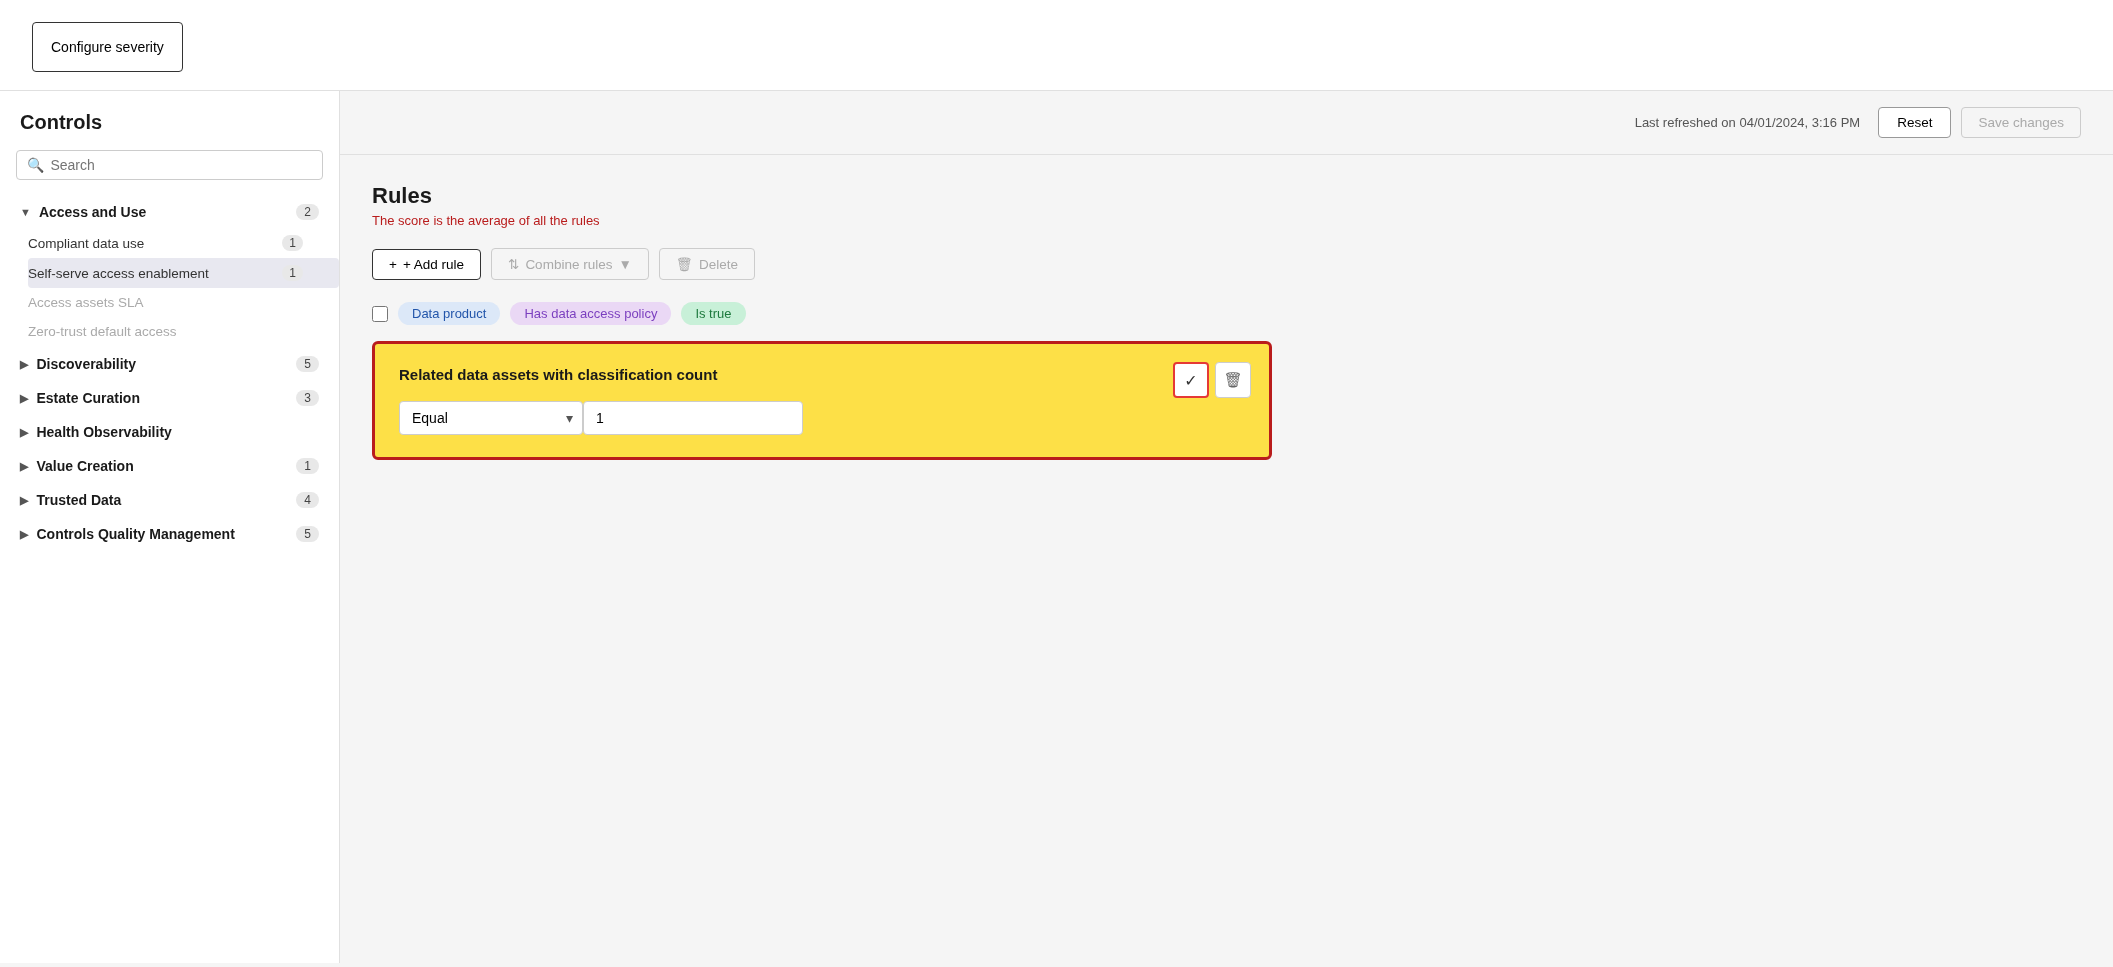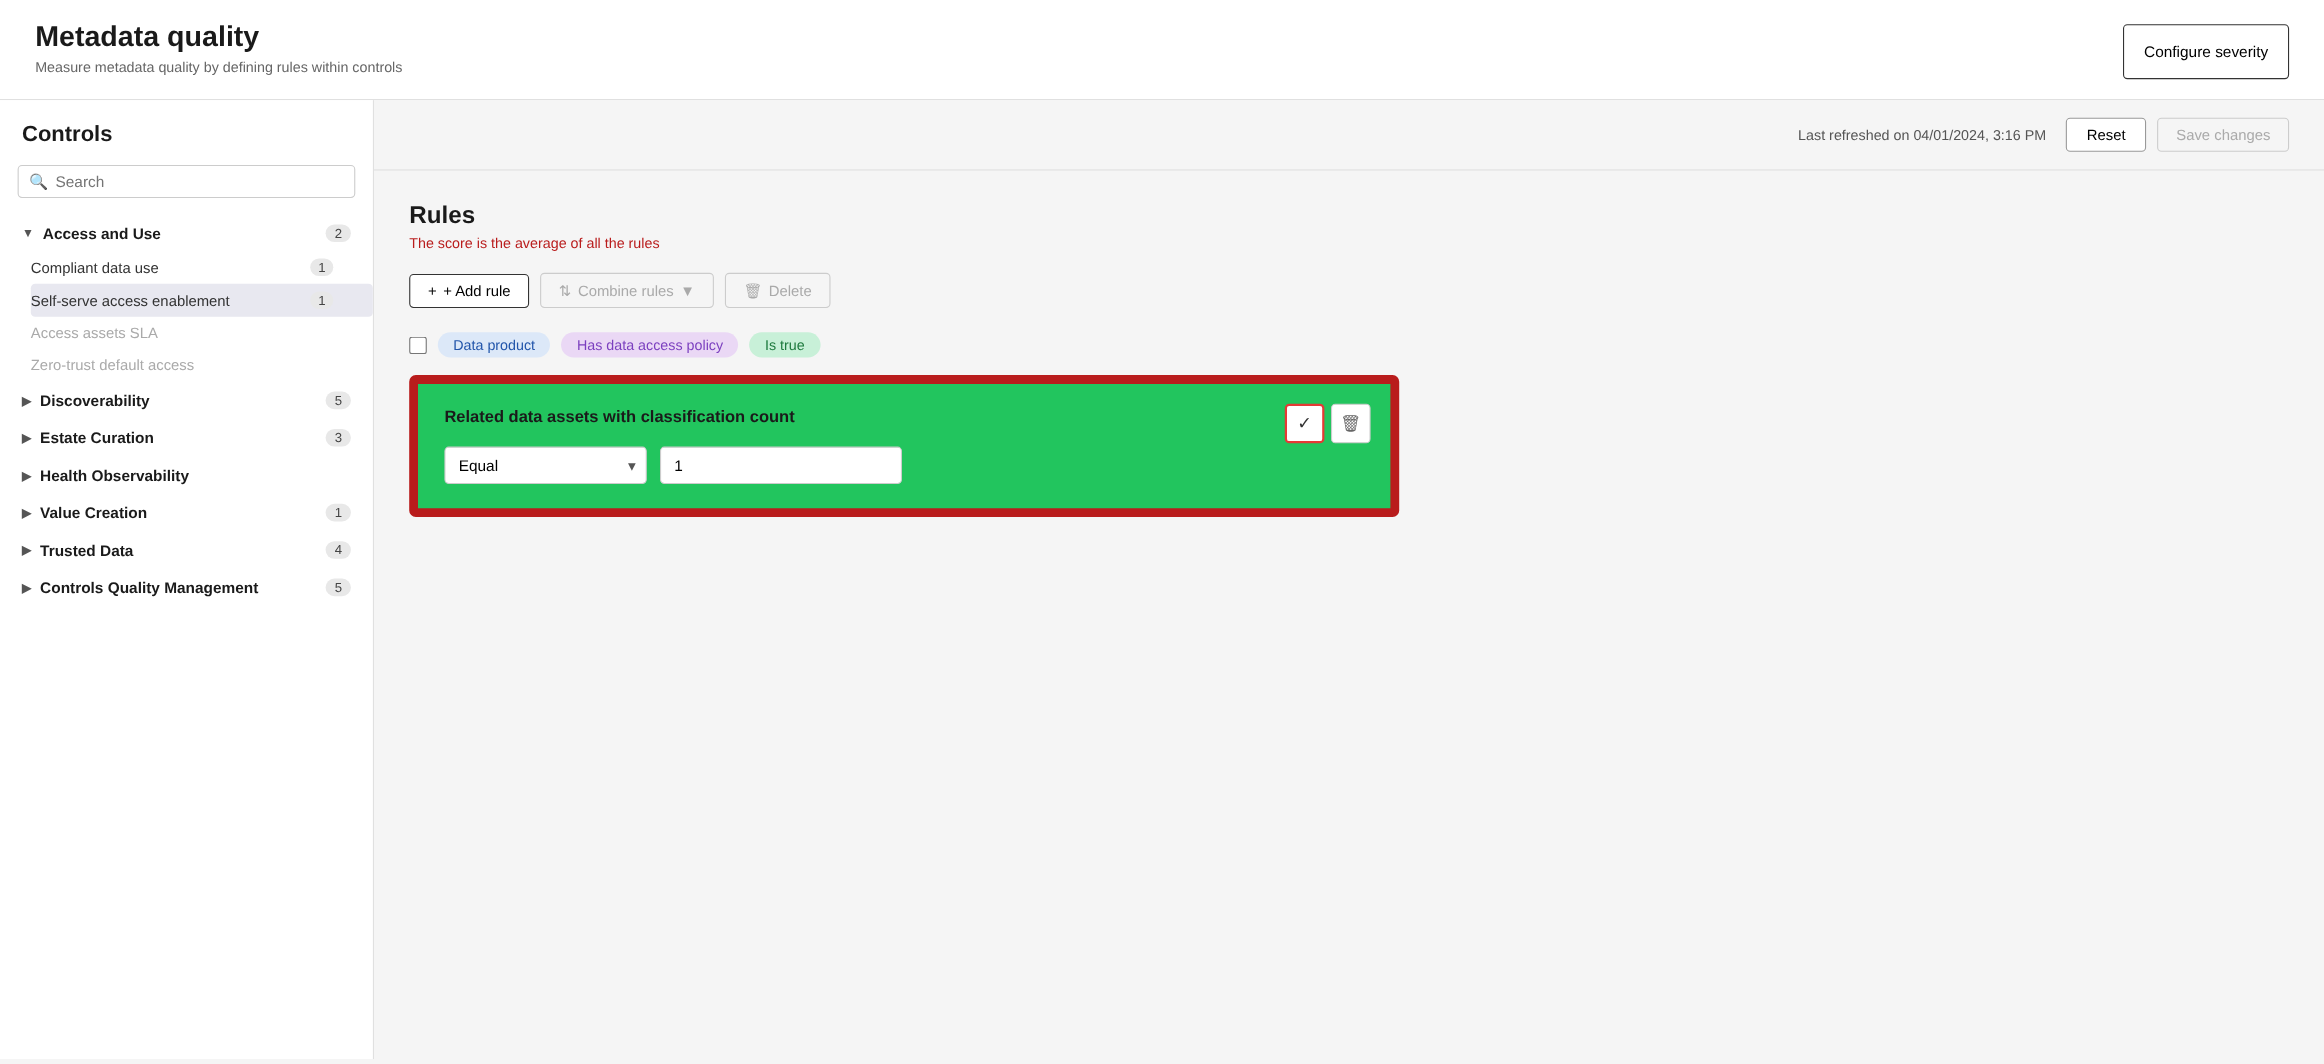--- a/index.html
+++ b/index.html
@@ -194,24 +194,24 @@
       padding: 4px 14px;
       border-radius: 20px;
       font-size: 13px;
       font-weight: 500;
     }
     .tag-blue { background: #dce8f8; color: #2255aa; }
     .tag-purple { background: #ead8f5; color: #7b3fbf; }
     .tag-green { background: #c8f0d8; color: #1e7a3e; }
 
     .rule-card {
-      border: 8px solid #b91c1c;
+      border: 3px solid #b91c1c;
       border-radius: 6px;
       padding: 22px 24px;
-      background: #22c55e;
+      background: #fde047;
       max-width: 900px;
       position: relative;
     }
     .rule-card-title {
       font-size: 15px;
       font-weight: 600;
       margin-bottom: 18px;
     }
     .rule-card-actions {
       position: absolute;
@@ -243,21 +243,20 @@
       align-items: center;
       justify-content: center;
       cursor: pointer;
       border-radius: 4px;
       font-size: 15px;
       color: #666;
     }
     .rule-card-row {
       display: flex;
       align-items: center;
-      gap: 12px;
     }
     .condition-select {
       border: 1.5px solid #ccc;
       border-radius: 4px;
       padding: 8px 36px 8px 12px;
       font-size: 14px;
       background: #fff;
       appearance: none;
       cursor: pointer;
       min-width: 160px;
@@ -282,24 +281,20 @@
       border-radius: 4px;
       padding: 8px 12px;
       font-size: 14px;
       min-width: 220px;
     }
   </style>
 </head>
 <body>
 
 <div class="top-bar">
-  <div class="top-bar-left">
-    <div class="page-title">Metadata quality</div>
-    <div class="page-subtitle">Measure metadata quality by defining rules within controls</div>
-  </div>
   <button class="configure-severity-btn">Configure severity</button>
 </div>
 
 <div class="main-layout">
 
   <div class="sidebar">
     <div class="controls-title">Controls</div>
 
     <div class="search-box">
       <span class="search-icon">🔍</span>

